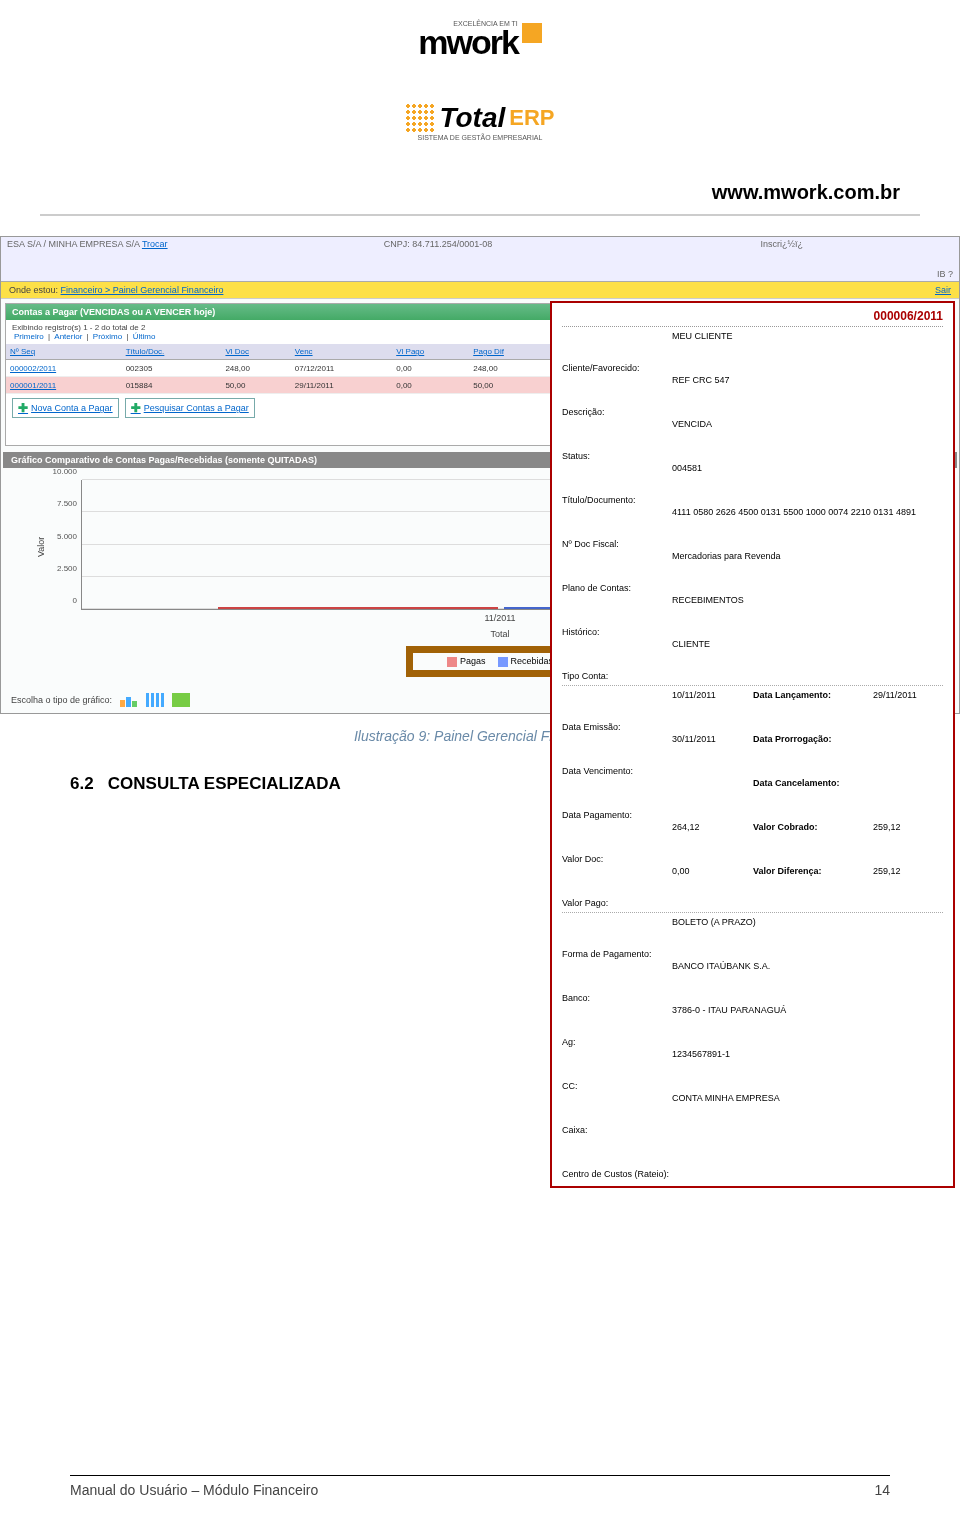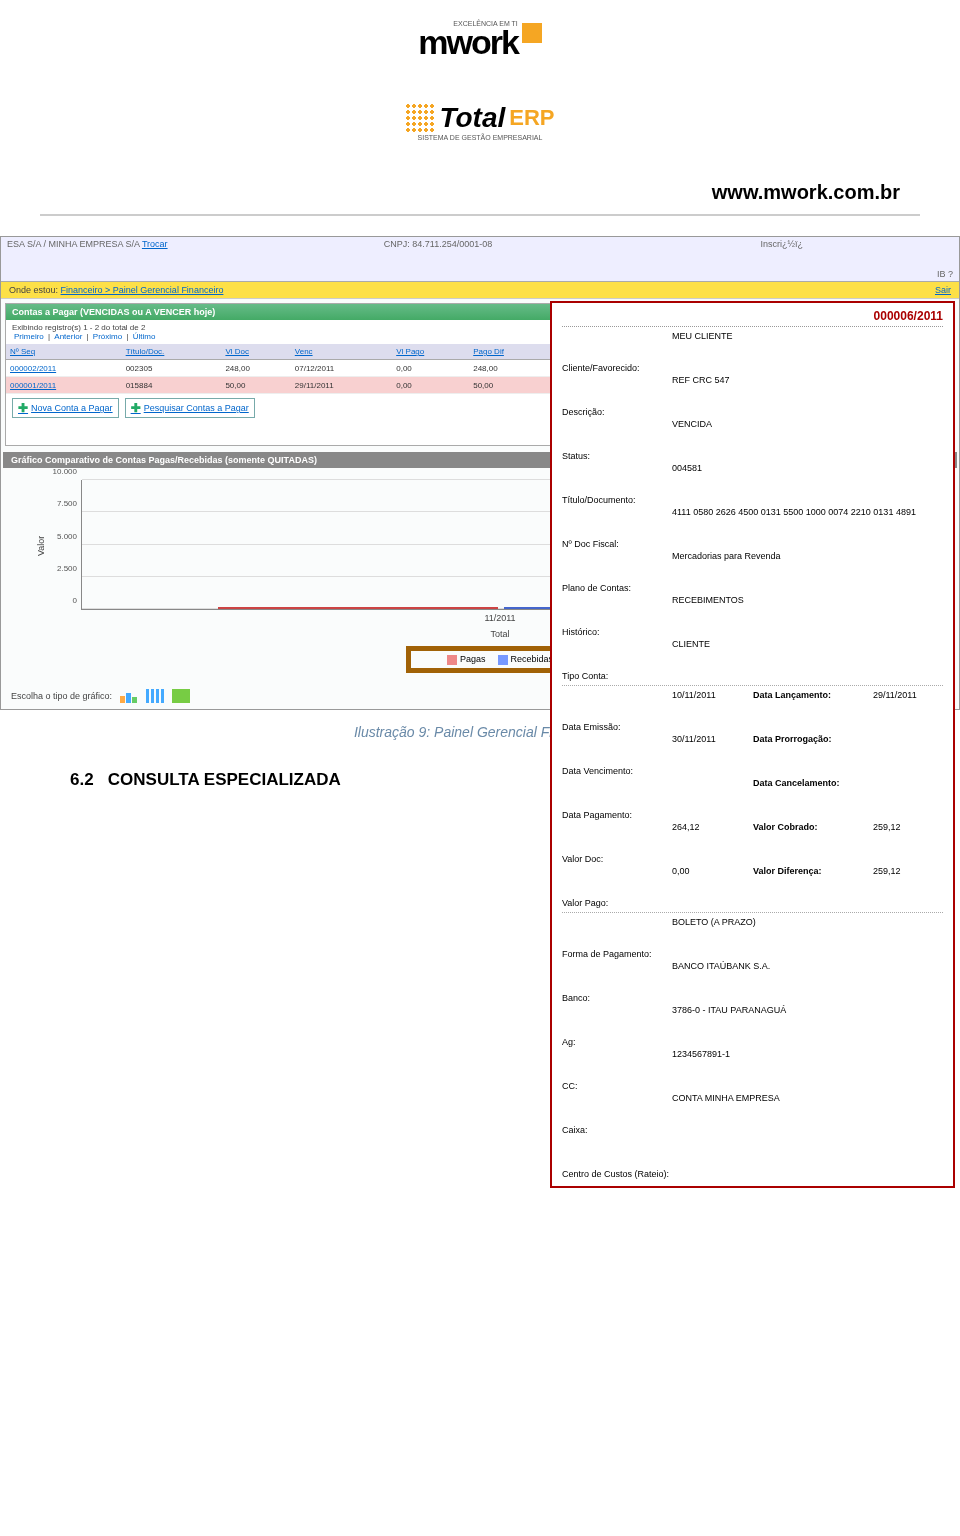--- a/index.html
+++ b/index.html
@@ -66,21 +66,21 @@
   .chart-wrap{ padding:10px 40px 6px 80px; position:relative;}
   .y-label{ position:absolute; left:40px; top:38%; transform:rotate(-90deg); transform-origin:left; font-size:9px; color:#444;}
   .chart-area{ position:relative; height:130px; border-left:1px solid #888; border-bottom:1px solid #888; overflow:visible;}
   .gridline{position:absolute;left:0;right:0;border-top:1px solid #ddd;height:0;}
   .ytick{position:absolute;right:100%;padding-right:5px;font-size:8px;color:#555;transform:translateY(-50%);white-space:nowrap;}
   .bars{position:absolute;left:0;right:0;bottom:0;display:flex;justify-content:center;gap:6px;}
   .bar{width:280px;height:0;}
   .bar.pagas{background:#e88;border:1px solid #c44;}
   .bar.recebidas{background:#79f;border:1px solid #46c;}
   .x-label{text-align:center;font-size:9px;color:#444;padding:3px;}
-  .legend{display:flex;justify-content:center;gap:12px;font-size:9px;padding:3px;border:5px solid #a16207;width:188px;margin:4px auto;}
+  .legend{display:flex;justify-content:center;gap:12px;font-size:9px;padding:3px;border:7px solid #a16207;width:188px;margin:4px auto;}
   .legend .sw{display:inline-block;width:10px;height:10px;vertical-align:middle;margin-right:3px;}
   .chart-picker{padding:6px 10px;font-size:9px;color:#444;display:flex;align-items:center;gap:8px;}
   .chart-picker .ico{width:18px;height:14px;display:inline-block;}
   
   
   .caption{ text-align:center; font-style:italic; color:#6a8aa8; font-size:14px; margin:14px 0 30px;}
   .section-h{ font-size:17px; font-weight:bold; margin:0 70px 24px; font-variant:small-caps;}
   .body-txt{ margin:0 75px; font-size:14px; line-height:1.7; text-align:justify; color:#222;}
   
   
@@ -357,13 +357,17 @@
       <span class="ico" style="background:repeating-linear-gradient(90deg,#4af 0 3px,transparent 3px 5px);"></span>
       <span class="ico" style="background:#7c4;"></span>
     </div>
   </div>
 
   <div class="caption">Ilustração 9: Painel Gerencial Financeiro</div>
   <div class="section-h">
     <span>6.2</span>&nbsp;&nbsp;&nbsp;<span>CONSULTA ESPECIALIZADA</span>
   </div>
 
+  <div class="footer">
+    <span>Manual do Usuário – Módulo Financeiro</span>
+    <span>14</span>
+  </div>
 </div>
 
 </body></html>

